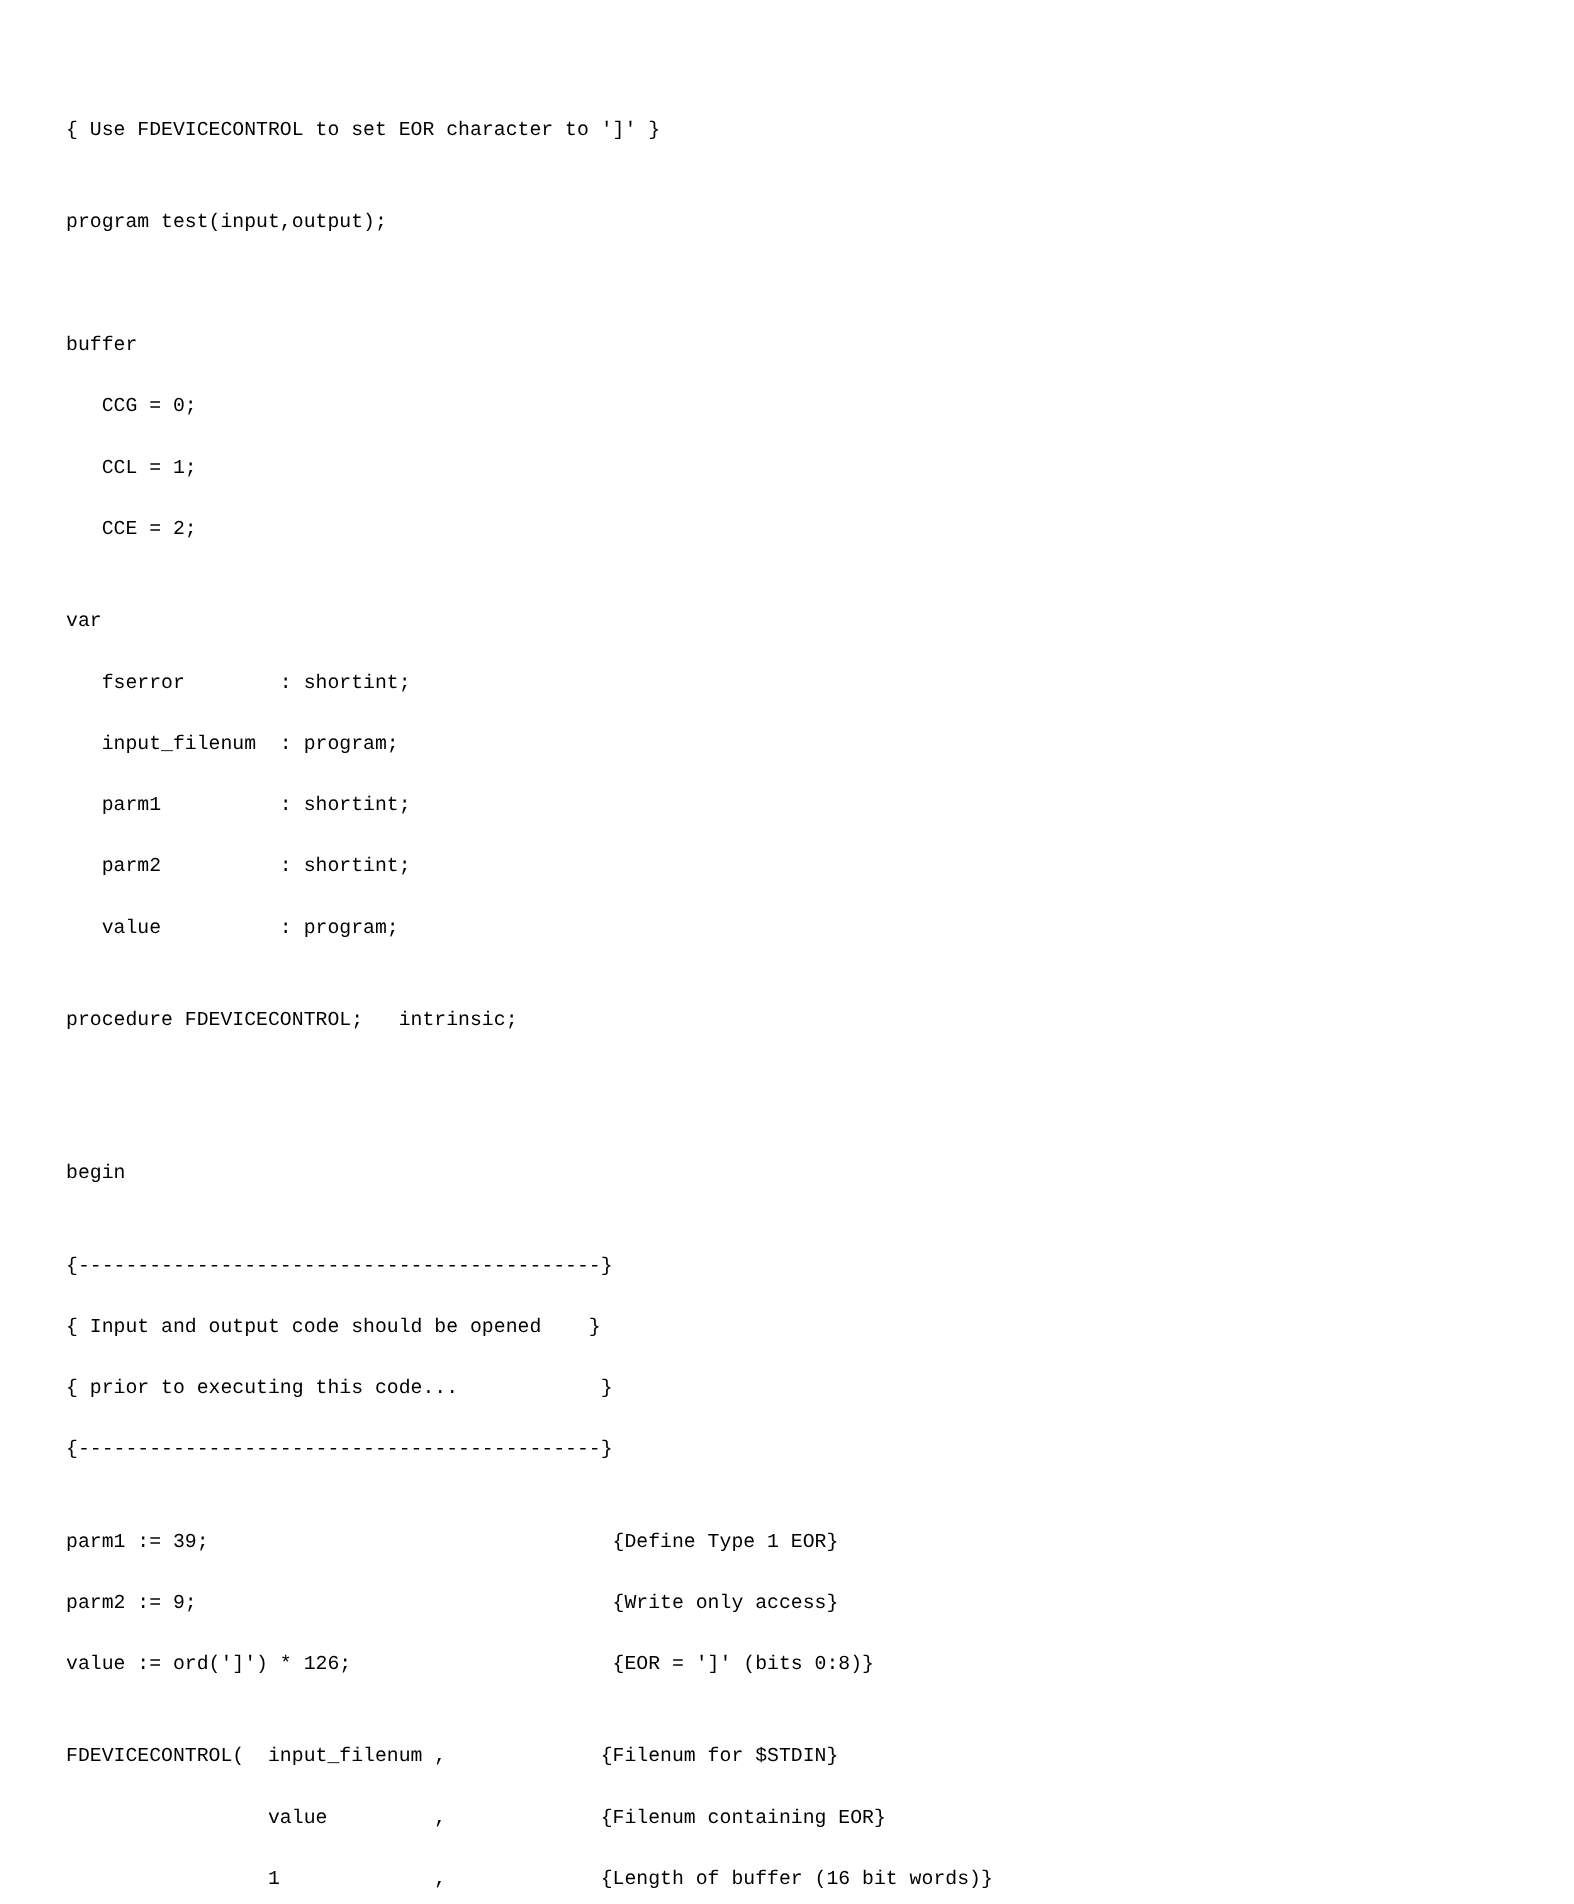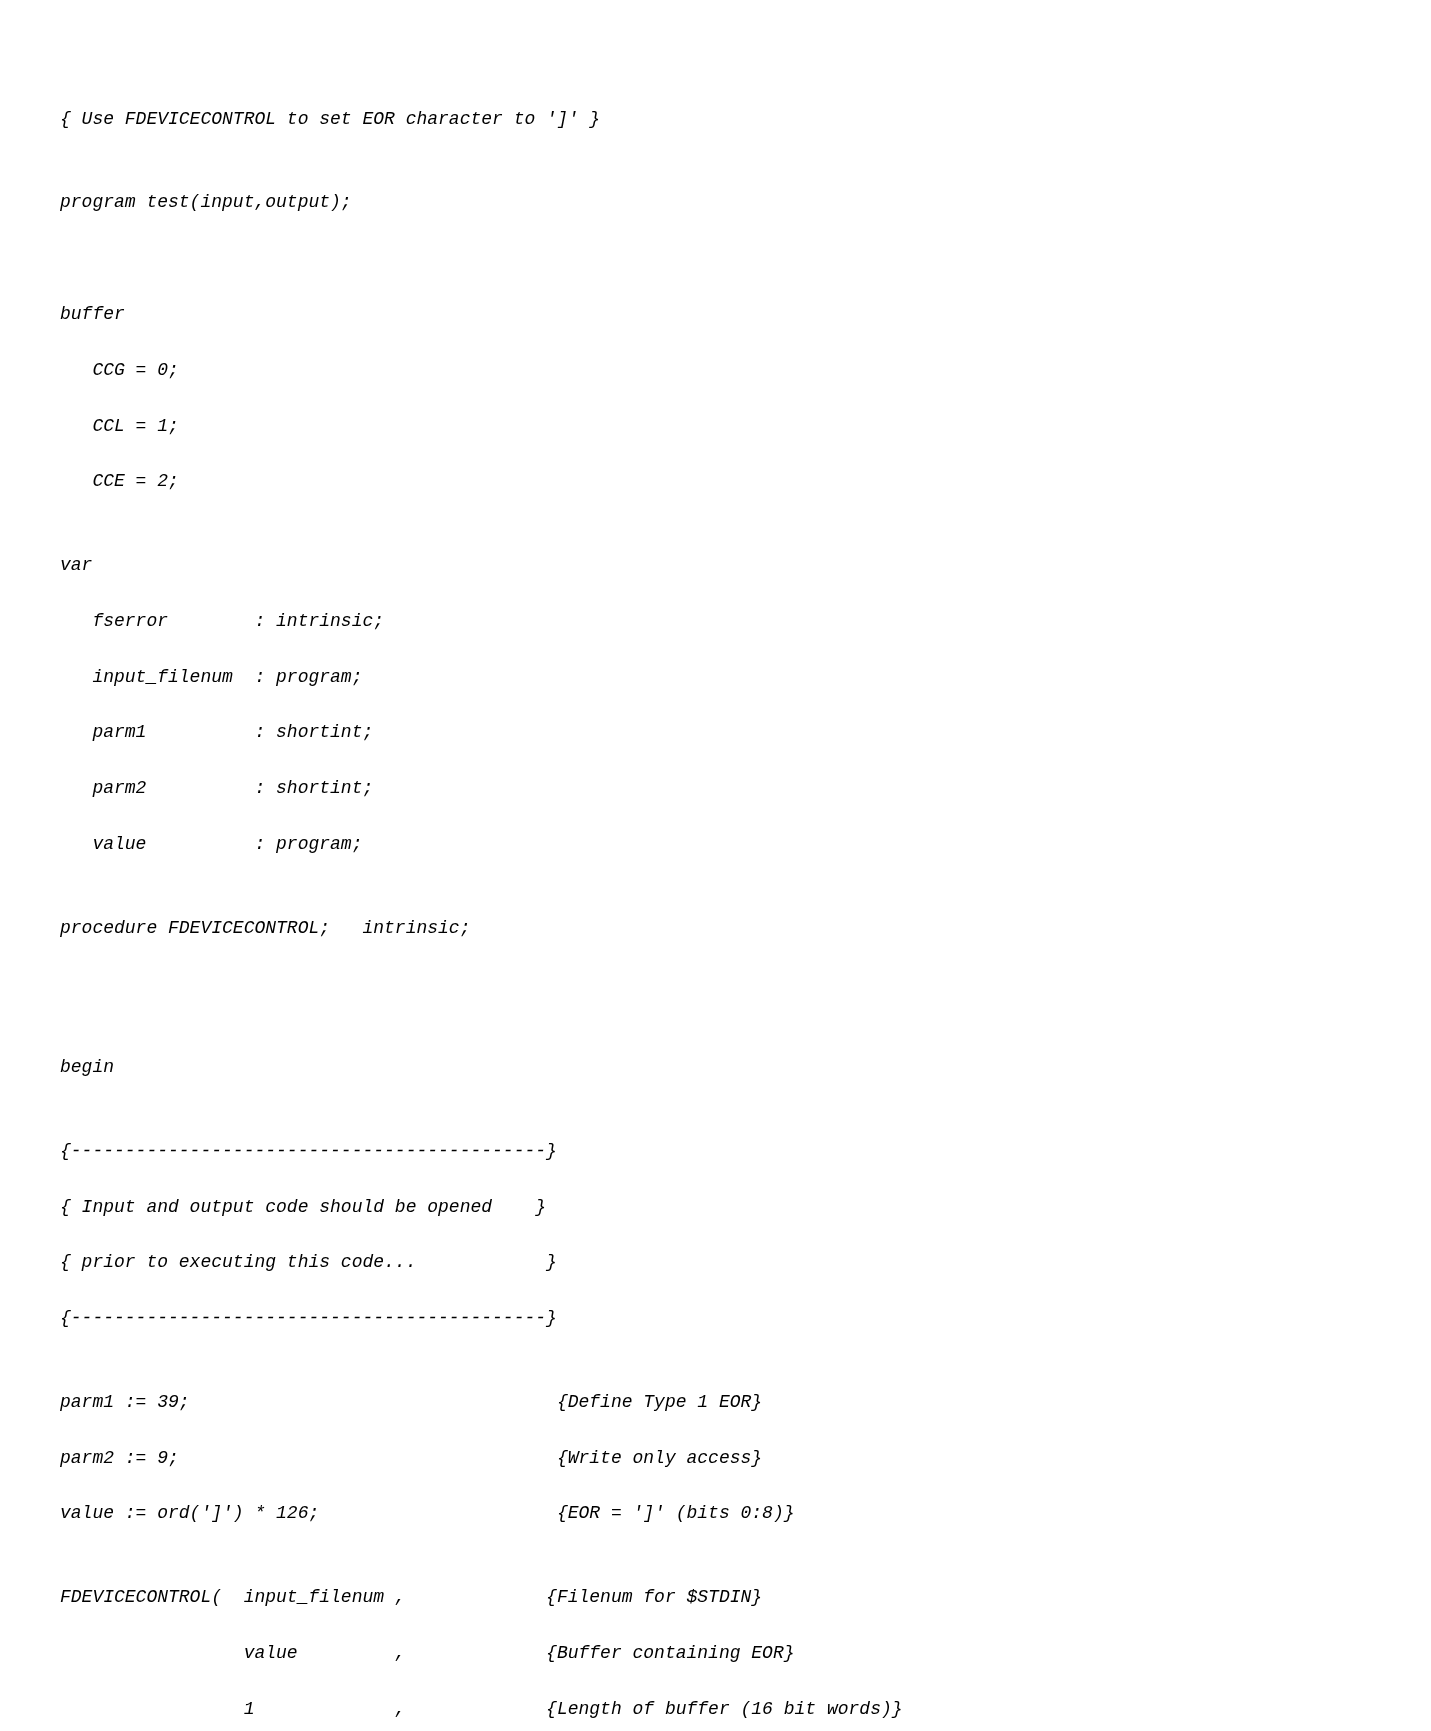--- a/index.html
+++ b/index.html
@@ -7,38 +7,37 @@
       margin: 0;
       padding: 50px 60px;
       font-family: "Courier New", Courier, monospace;
       font-size: 18px;
       line-height: 1.55;
       color: #000000;
       white-space: pre;
     }
     .code-line {
       display: block;
-      font-style: italic;
     }
   </style>
 </head>
 <body>
 
 <span class="code-line">{ Use FDEVICECONTROL to set EOR character to ']' }</span>
 <span class="code-line"></span>
 <span class="code-line">program test(input,output);</span>
 <span class="code-line"></span>
 <span class="code-line"></span>
 <span class="code-line">buffer</span>
 <span class="code-line">   CCG = 0;</span>
 <span class="code-line">   CCL = 1;</span>
 <span class="code-line">   CCE = 2;</span>
 <span class="code-line"></span>
 <span class="code-line">var</span>
-<span class="code-line">   fserror        : intrinsic;</span>
+<span class="code-line">   fserror        : shortint;</span>
 <span class="code-line">   input_filenum  : program;</span>
 <span class="code-line">   parm1          : shortint;</span>
 <span class="code-line">   parm2          : shortint;</span>
 <span class="code-line">   value          : program;</span>
 <span class="code-line"></span>
 <span class="code-line">procedure FDEVICECONTROL;   intrinsic;</span>
 <span class="code-line"></span>
 <span class="code-line"></span>
 <span class="code-line"></span>
 <span class="code-line">begin</span>
@@ -46,21 +45,21 @@
 <span class="code-line">{--------------------------------------------}</span>
 <span class="code-line">{ Input and output code should be opened    }</span>
 <span class="code-line">{ prior to executing this code...            }</span>
 <span class="code-line">{--------------------------------------------}</span>
 <span class="code-line"></span>
 <span class="code-line">parm1 := 39;                                  {Define Type 1 EOR}</span>
 <span class="code-line">parm2 := 9;                                   {Write only access}</span>
 <span class="code-line">value := ord(']') * 126;                      {EOR = ']' (bits 0:8)}</span>
 <span class="code-line"></span>
 <span class="code-line">FDEVICECONTROL(  input_filenum ,             {Filenum for $STDIN}</span>
-<span class="code-line">                 value         ,             {Buffer containing EOR}</span>
+<span class="code-line">                 value         ,             {Filenum containing EOR}</span>
 <span class="code-line">                 1             ,             {Length of buffer (16 bit words)}</span>
 
 
 
 
 
 <span class="code-line"></span>
 
 
 <span class="code-line"></span>

